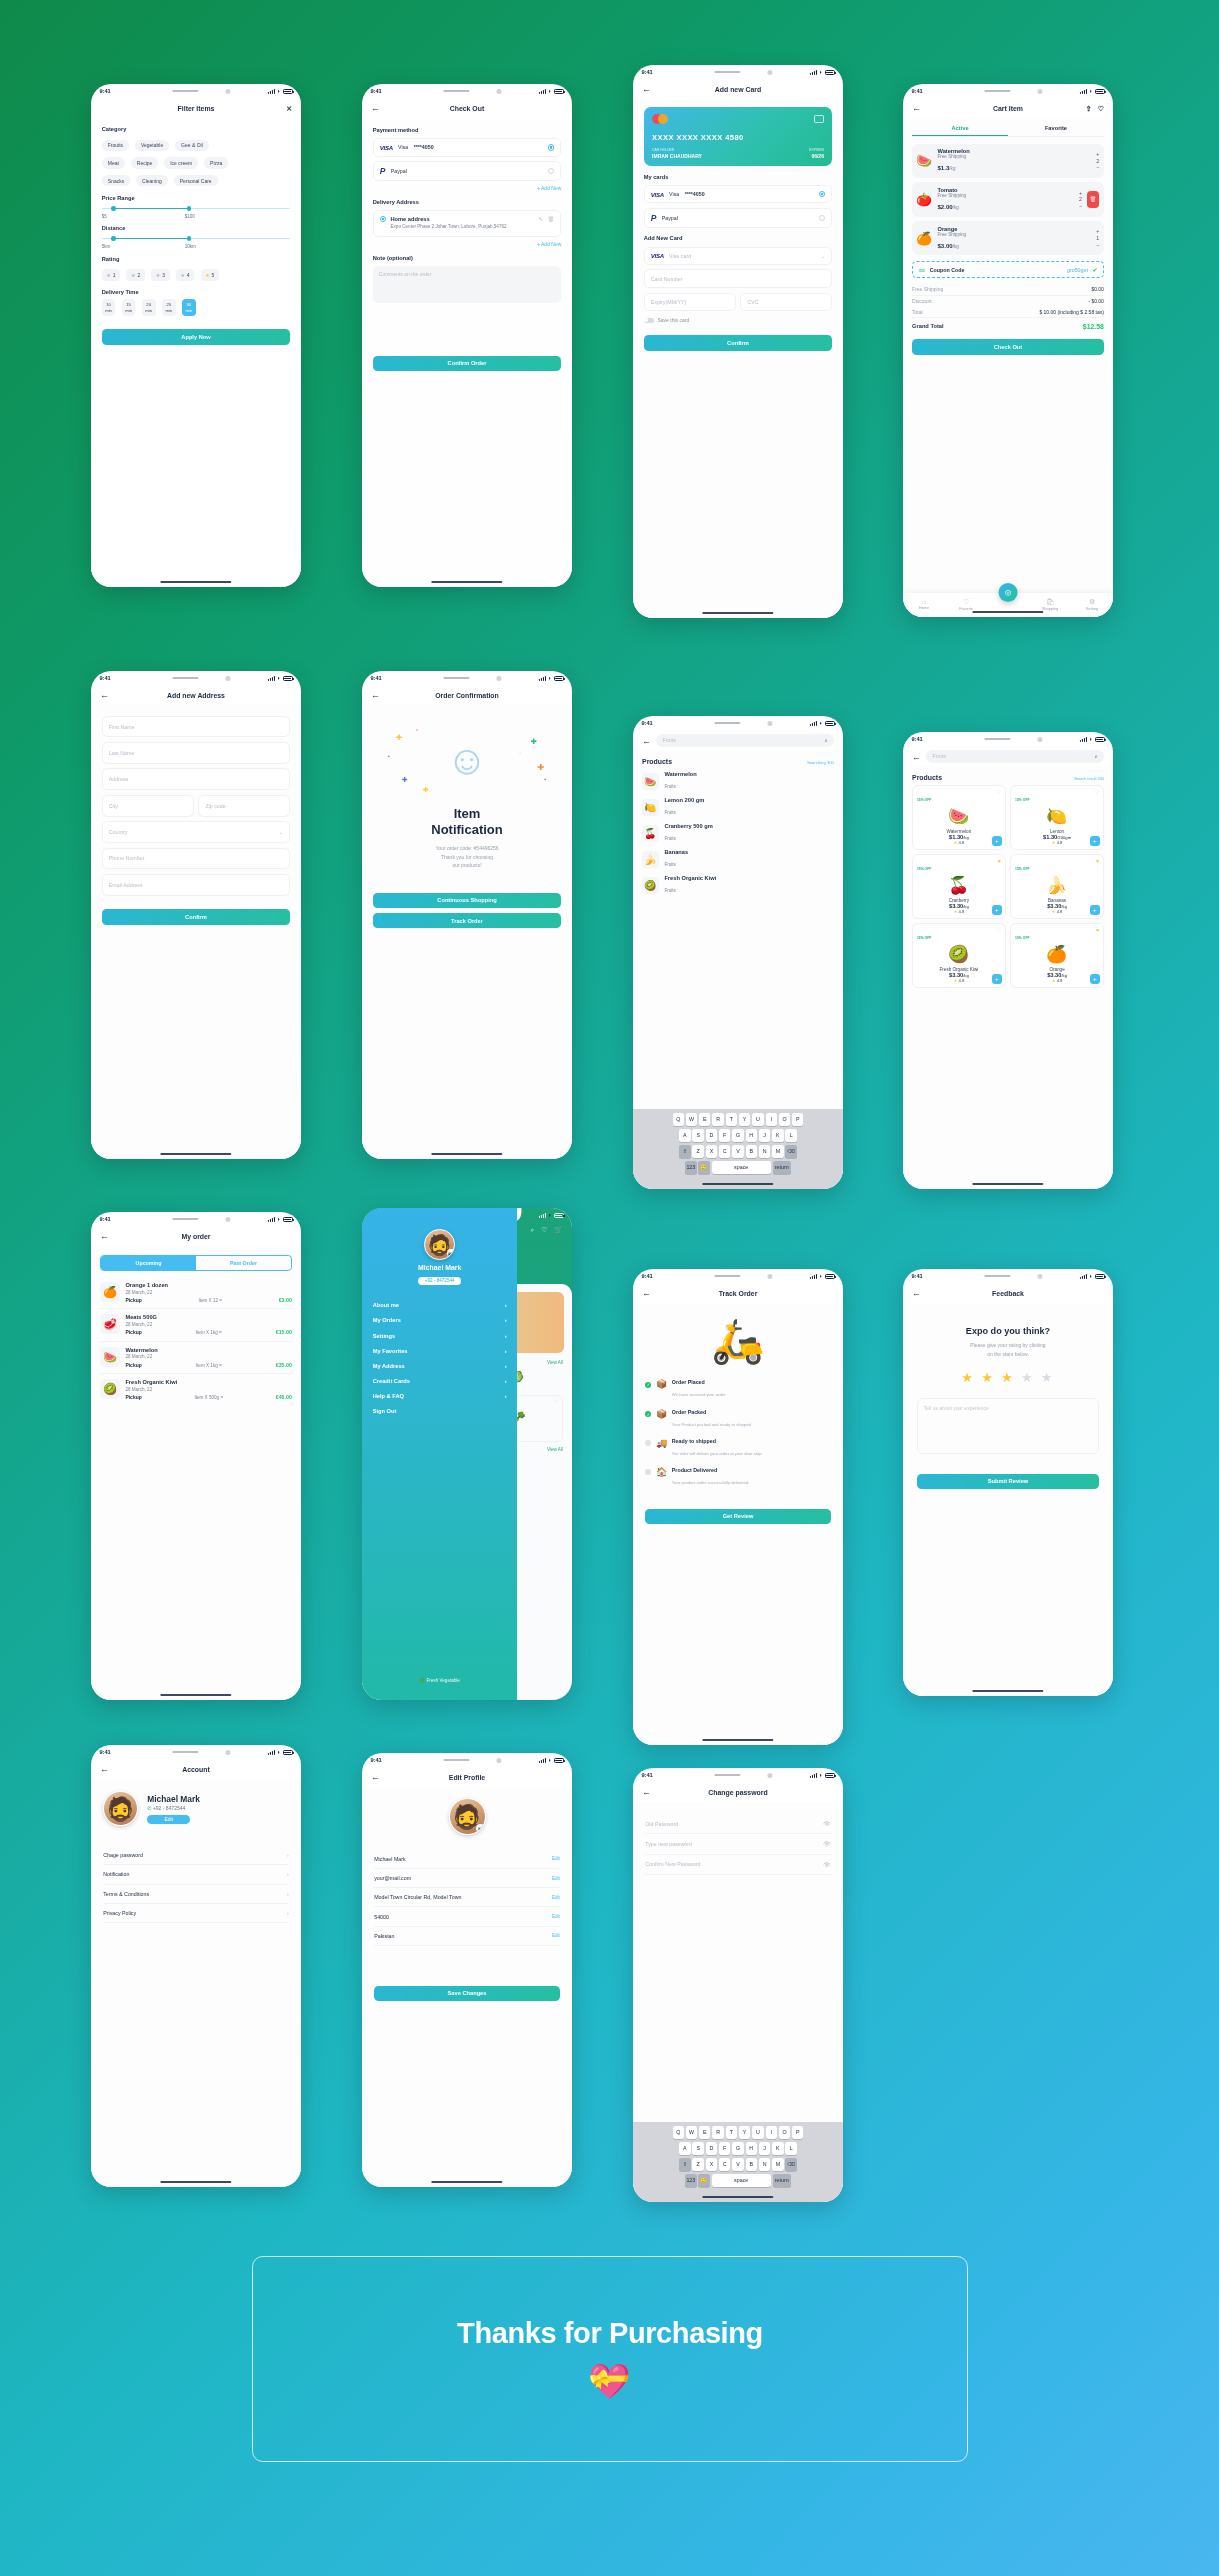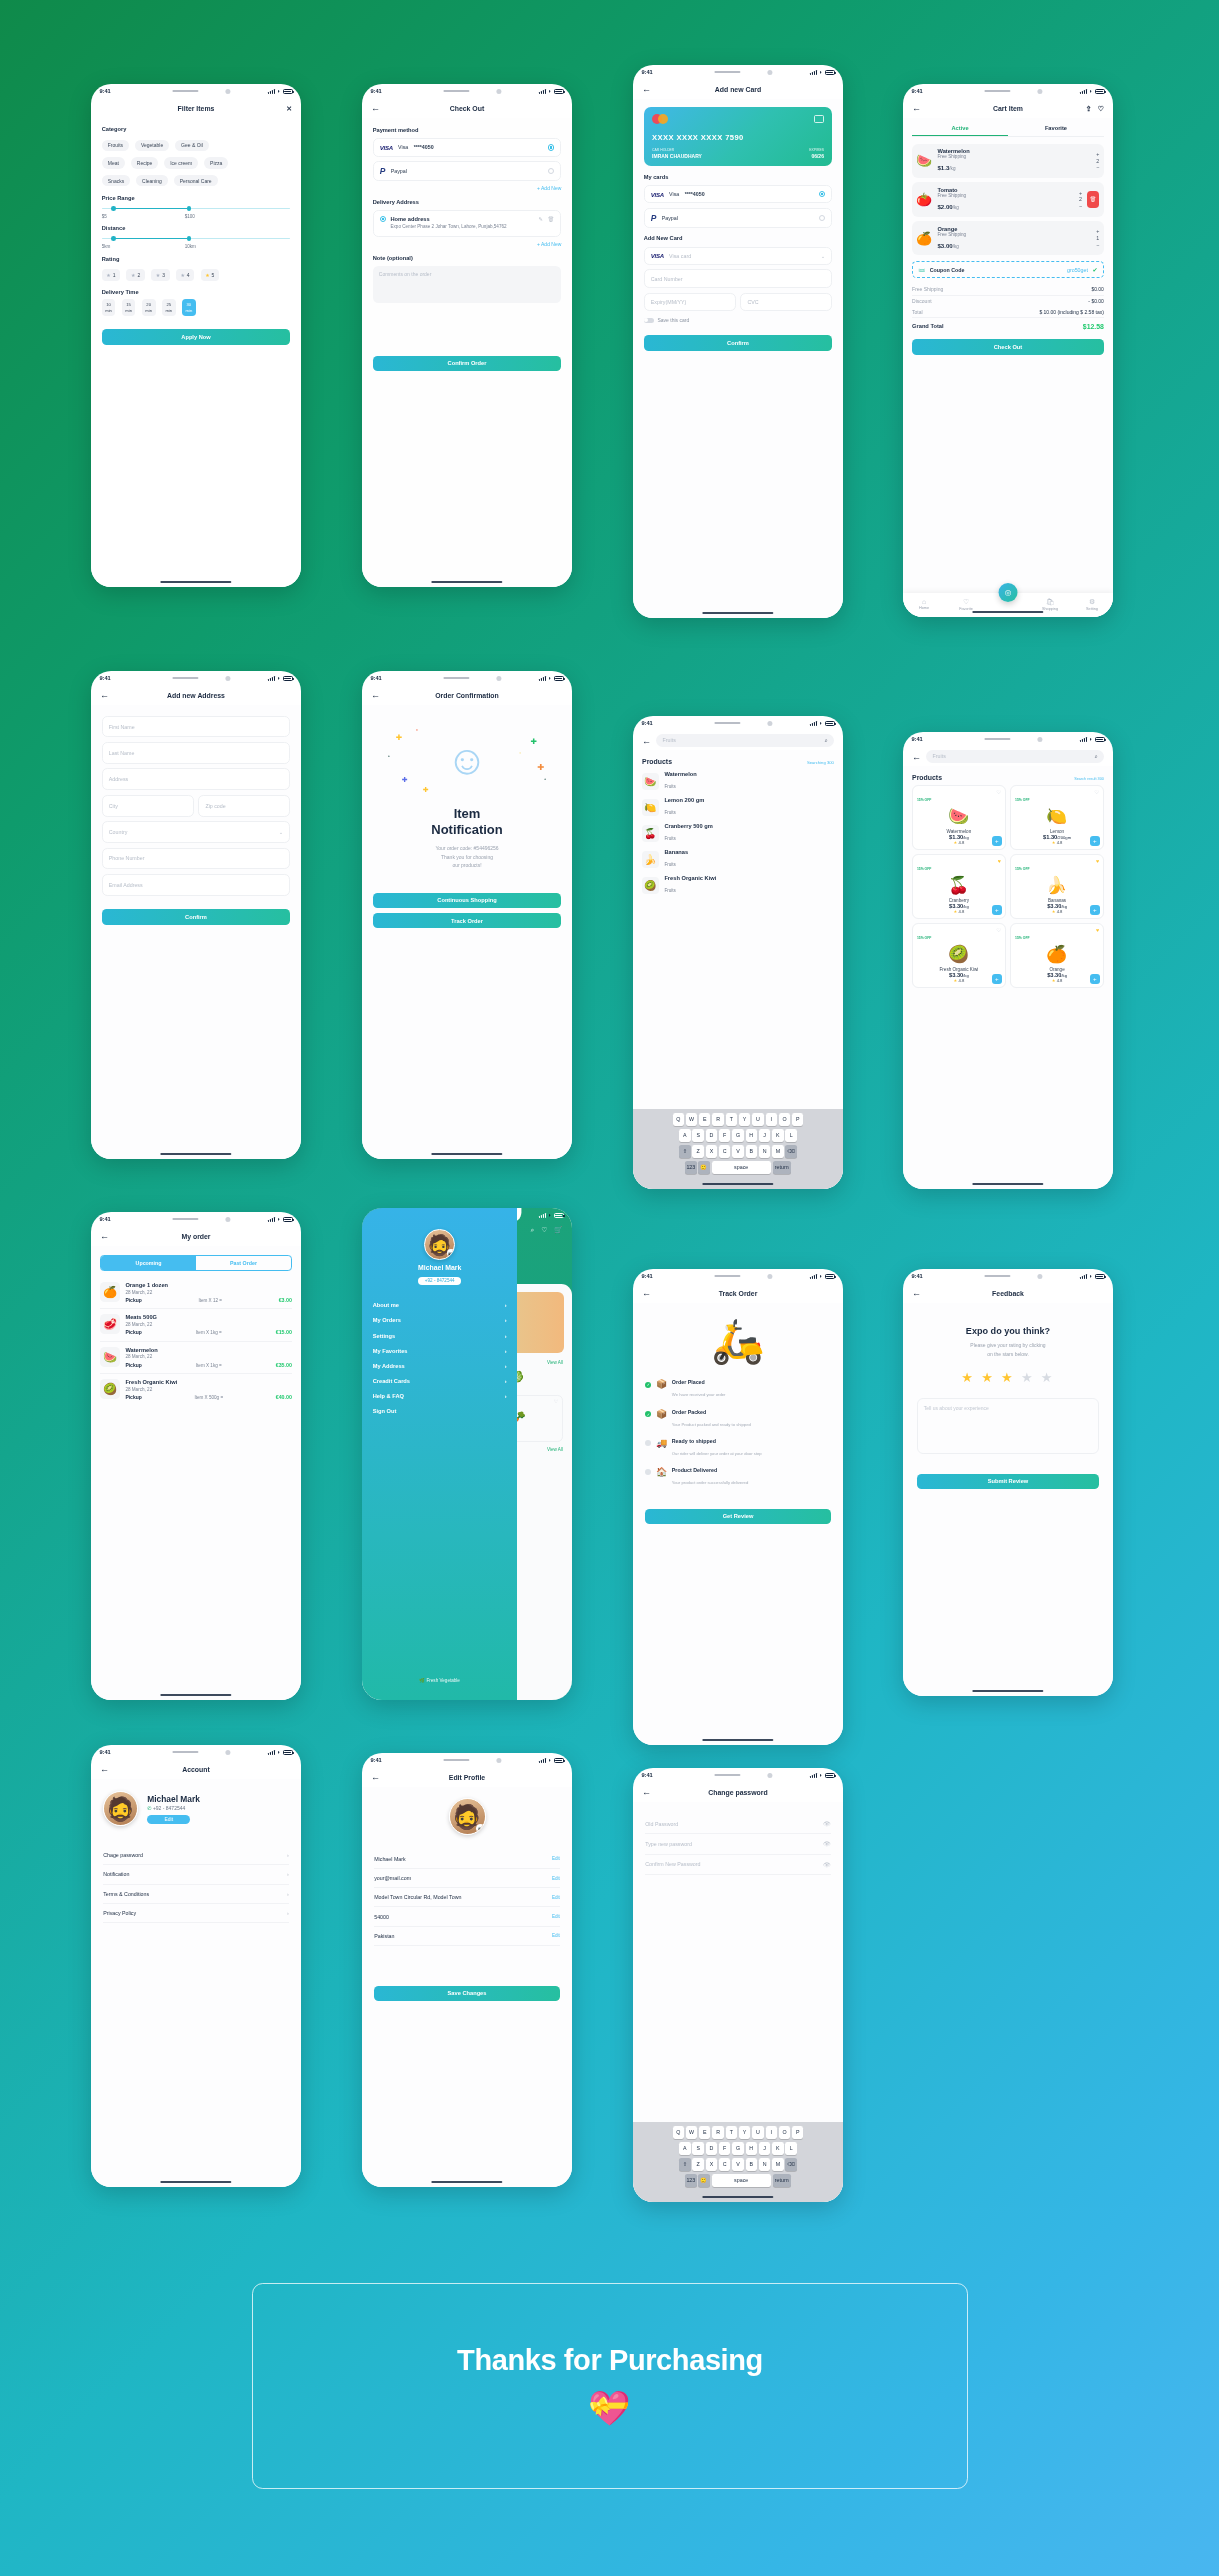--- a/index.html
+++ b/index.html
@@ -299,21 +299,21 @@
     <span>Add new Card</span>
   </div>
   <div class="screen" style="padding:8.4px 10.7px;">
     <div style="border-radius:6.9px;padding:6.9px 8.4px;height:59px;
          background:linear-gradient(135deg,#41b8e8,#2fc0b0 55%,#22bb92);color:#fff;position:relative;">
       <div style="position:relative;height:10px;">
         <span style="position:absolute;left:0;top:0;width:10px;height:10px;border-radius:50%;background:#eb4b5b;"></span>
         <span style="position:absolute;left:6.1px;top:0;width:10px;height:10px;border-radius:50%;background:#f5a623;opacity:.92;"></span>
         <span style="position:absolute;right:0;top:0.8px;width:10px;height:7.6px;border:0.8px solid rgba(255,255,255,.8);border-radius:1.5px;"></span>
       </div>
-      <div style="font-size:7.6px;font-weight:bold;letter-spacing:0.4px;margin-top:8.4px;">XXXX  XXXX  XXXX  7590</div>
+      <div style="font-size:7.6px;font-weight:bold;letter-spacing:0.4px;margin-top:8.4px;">XXXX  XXXX  XXXX  4580</div>
       <div style="display:flex;justify-content:space-between;margin-top:6.1px;">
         <div>
           <div style="font-size:3.4px;opacity:.85;">CAR HOLDER</div>
           <div style="font-size:5px;font-weight:bold;margin-top:0.8px;">IMRAN CHAUDHARY</div>
         </div>
         <div style="text-align:right;">
           <div style="font-size:3.4px;opacity:.85;">EXPIRES</div>
           <div style="font-size:5px;font-weight:bold;margin-top:0.8px;">06/26</div>
         </div>
       </div>
@@ -1166,17 +1166,17 @@
     <div class="kbrow">
         <span class="key dark">123</span>
         <span class="key dark">🙂</span>
         <span class="key space">space</span>
         <span class="key wide">return</span>
       </div>
   </div>
   <div class="home-ind"></div>
 </div>
 
-<div class="thanks" style="left:252px;top:2256px;width:716px;height:206px;margin-top:27px;">
+<div class="thanks" style="left:252px;top:2256px;width:716px;height:206px;">
   <h1>Thanks for Purchasing</h1>
   <div style="font-size:34px;margin-top:10.7px;">💝</div>
 </div>
 
 
 </body></html>

